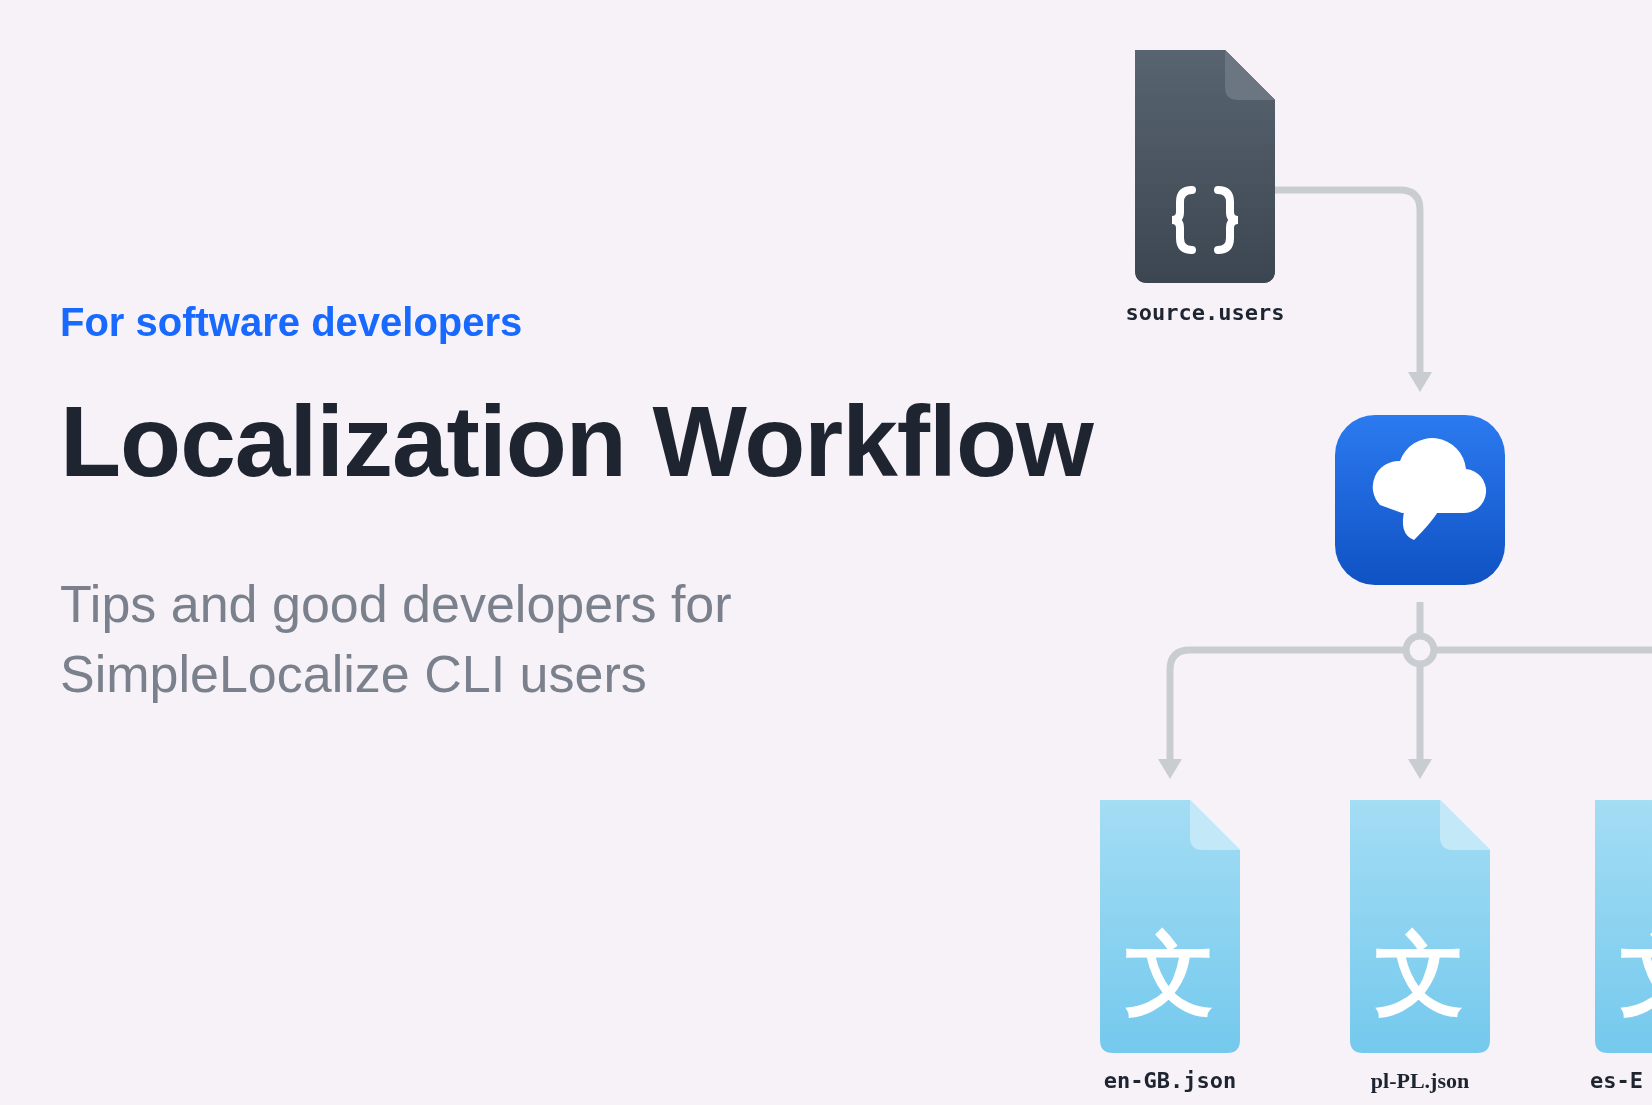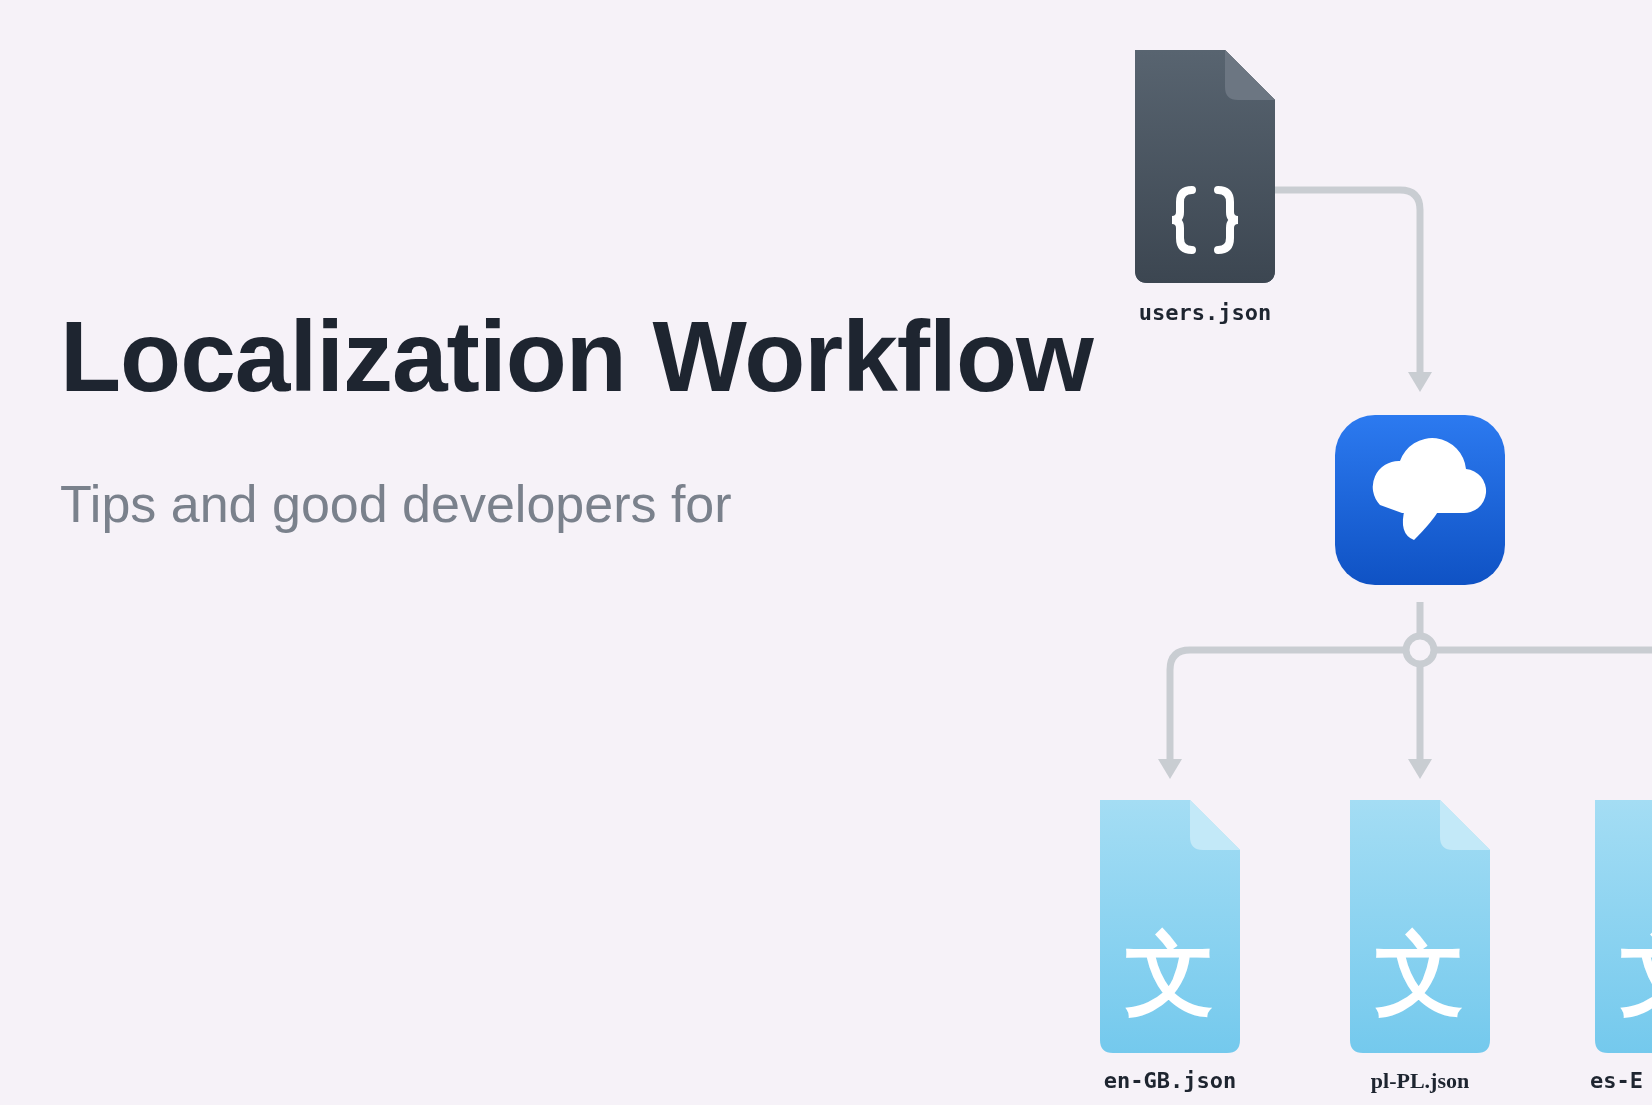--- a/index.html
+++ b/index.html
@@ -22,21 +22,21 @@
     font-size: 40px;
     font-weight: 700;
     margin-bottom: 40px;
   }
   .title {
     color: #1e2530;
     font-size: 100px;
     font-weight: 700;
     line-height: 1.12;
     letter-spacing: -1px;
-    margin-bottom: 57px;
+    margin-bottom: 72px;
   }
   .subtitle {
     color: #7a818c;
     font-size: 52px;
     font-weight: 400;
     line-height: 1.35;
   }
 
   .diagram {
     position: absolute;
@@ -53,25 +53,27 @@
     font-size: 22px;
     font-weight: 600;
     color: #1e2530;
     text-align: center;
   }
 </style>
 </head>
 <body>
 
 <div class="text-block">
+  <div class="eyebrow">For software developers</div>
   <h1 class="title">
     <span>Localization Workflow</span><br>
   </h1>
   <p class="subtitle">
     <span>Tips and good developers for</span><br>
+    <span>SimpleLocalize CLI users</span>
   </p>
 </div>
 
 <svg class="diagram" viewBox="0 0 1652 1105">
 
   <g fill="none" stroke="#c9cdd2" stroke-width="7">
     <path d="M 1275 190 L 1400 190 Q 1420 190 1420 210 L 1420 378"></path>
     <path d="M 1408 372 L 1420 392 L 1432 372 Z" fill="#c9cdd2" stroke="none"></path>
   </g>
 
@@ -178,16 +180,16 @@
              Q 1735 1053 1722 1053
              L 1608 1053
              Q 1595 1053 1595 1040
              Z" fill="url(#outGrad)"></path>
     <path d="M 1685 800 L 1685 837 Q 1685 850 1698 850 L 1735 850 Z" fill="#c3e9f8"></path>
     <text x="1665" y="1005" fill="#ffffff" font-size="90" font-weight="700" text-anchor="middle" font-family="sans-serif">文</text>
   </g>
 
 </svg>
 
-<div class="file-label" style="left:1100px; top:300px; width:210px;">users.json</div>
+<div class="file-label" style="left:1100px; top:300px; width:210px;">source.users</div>
 <div class="file-label" style="left:1090px; top:1068px; width:160px;">en-GB.json</div>
 <div class="file-label" style="left:1340px; top:1068px; width:160px;font-family:Liberation Serif, serif;">pl-PL.json</div>
 <div class="file-label" style="left:1590px; top:1068px; width:120px; text-align:left;">es-E</div>
 
 </body></html>

